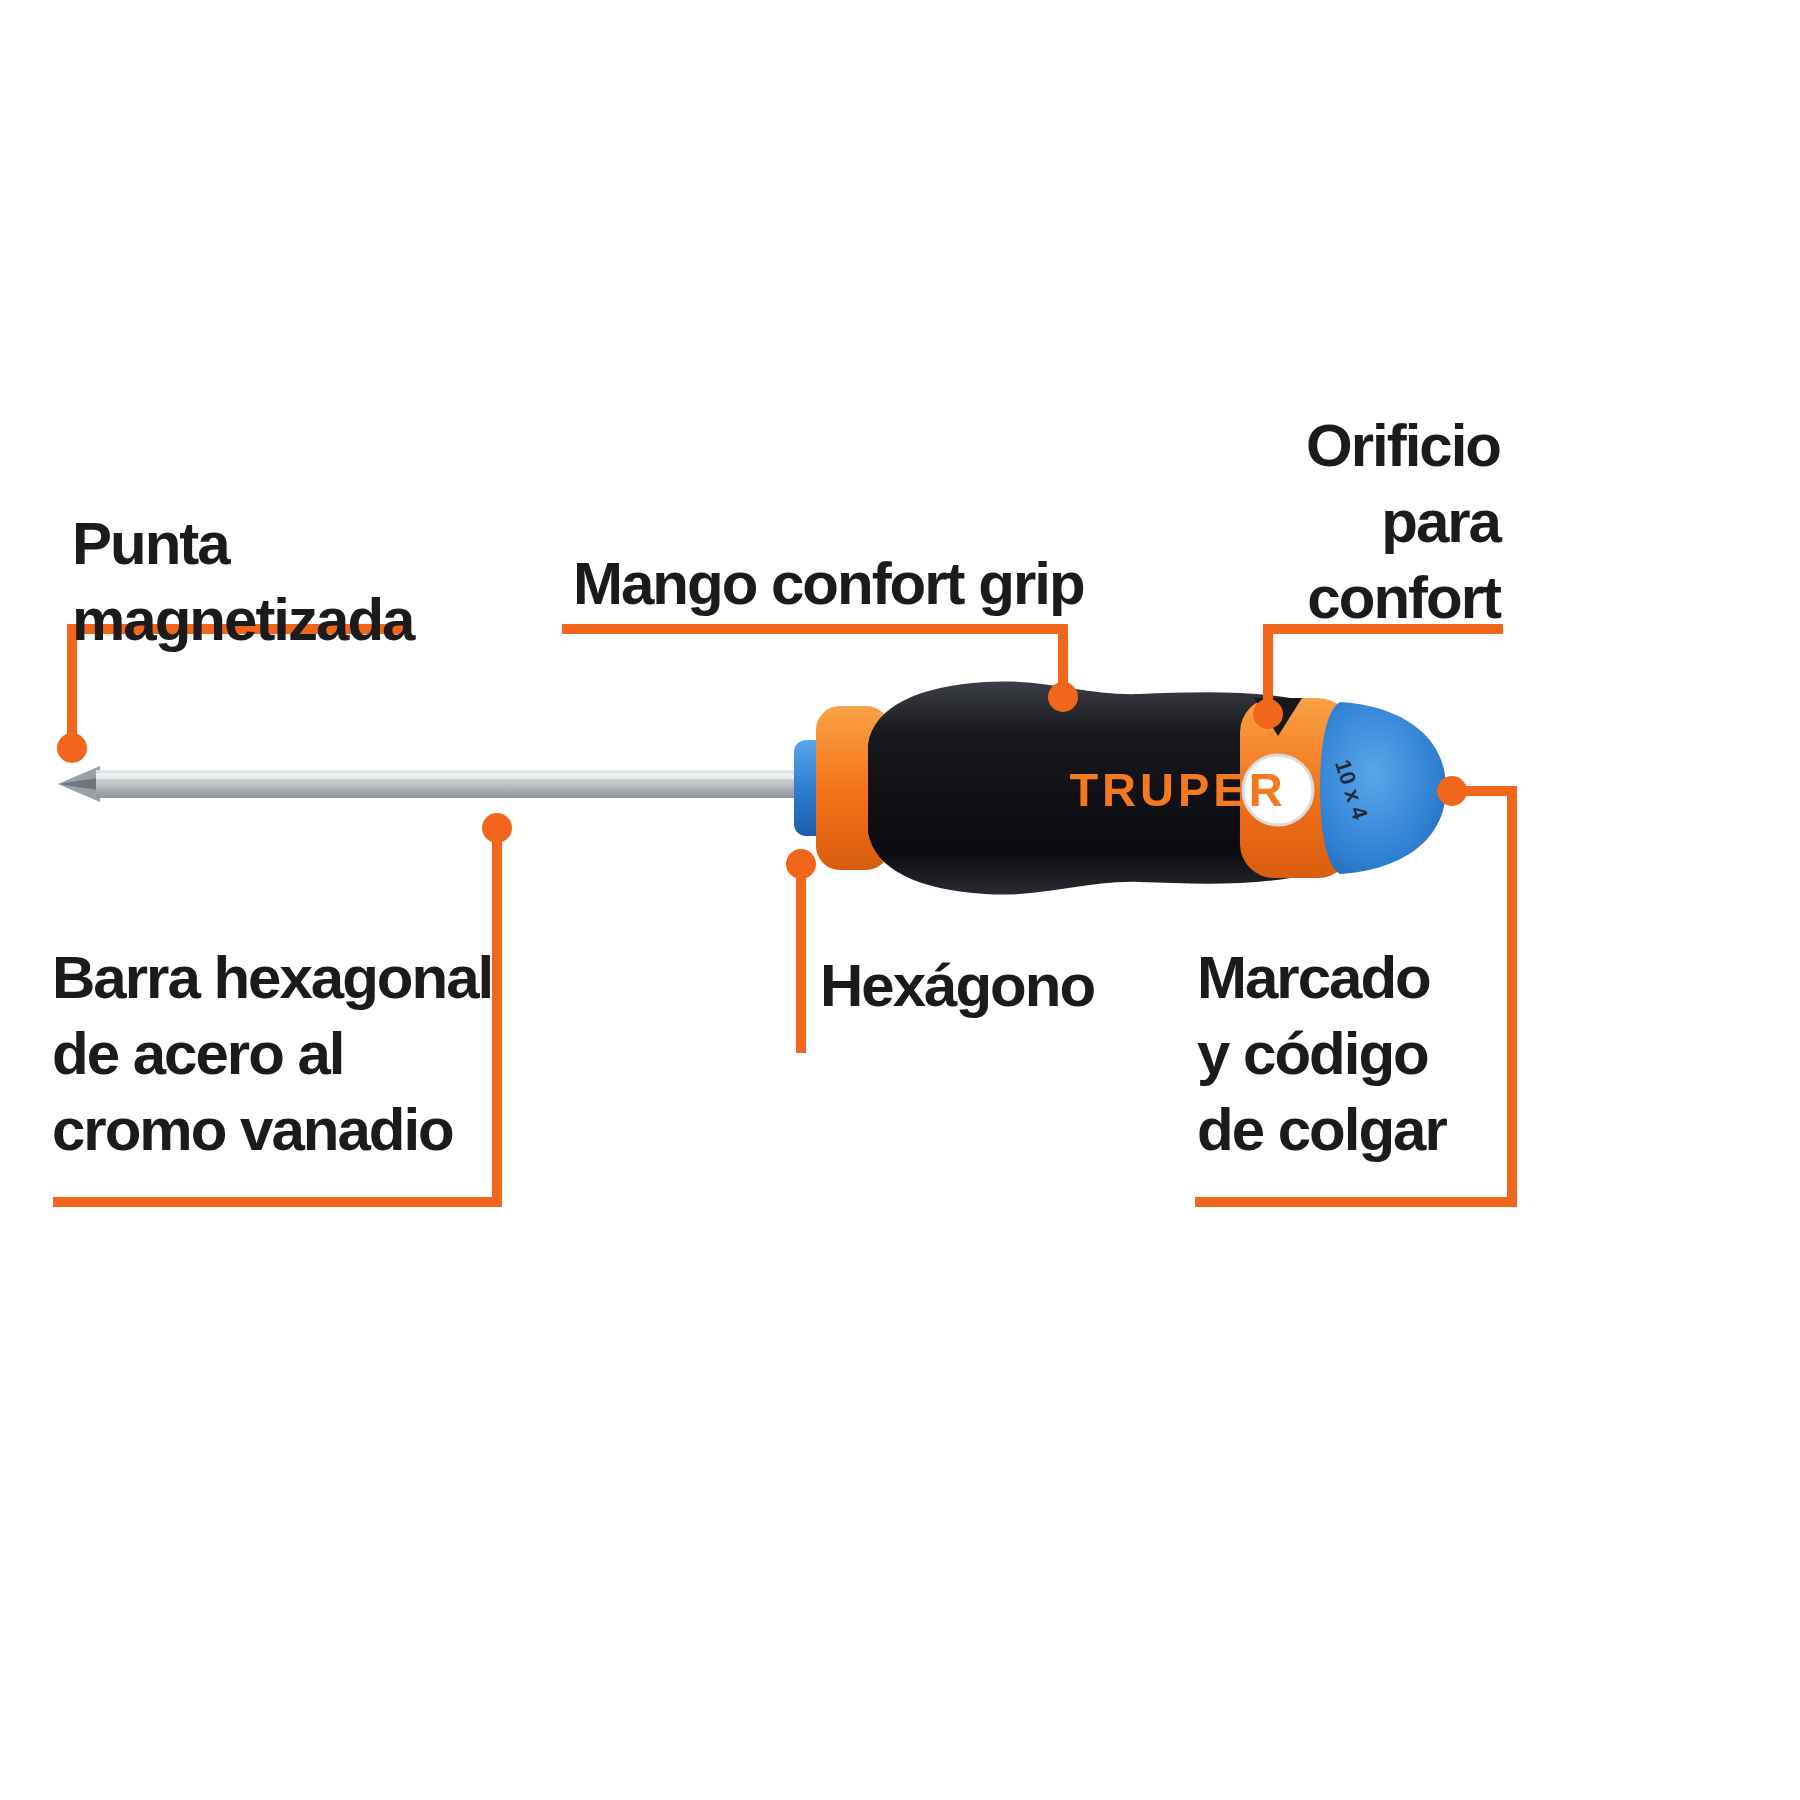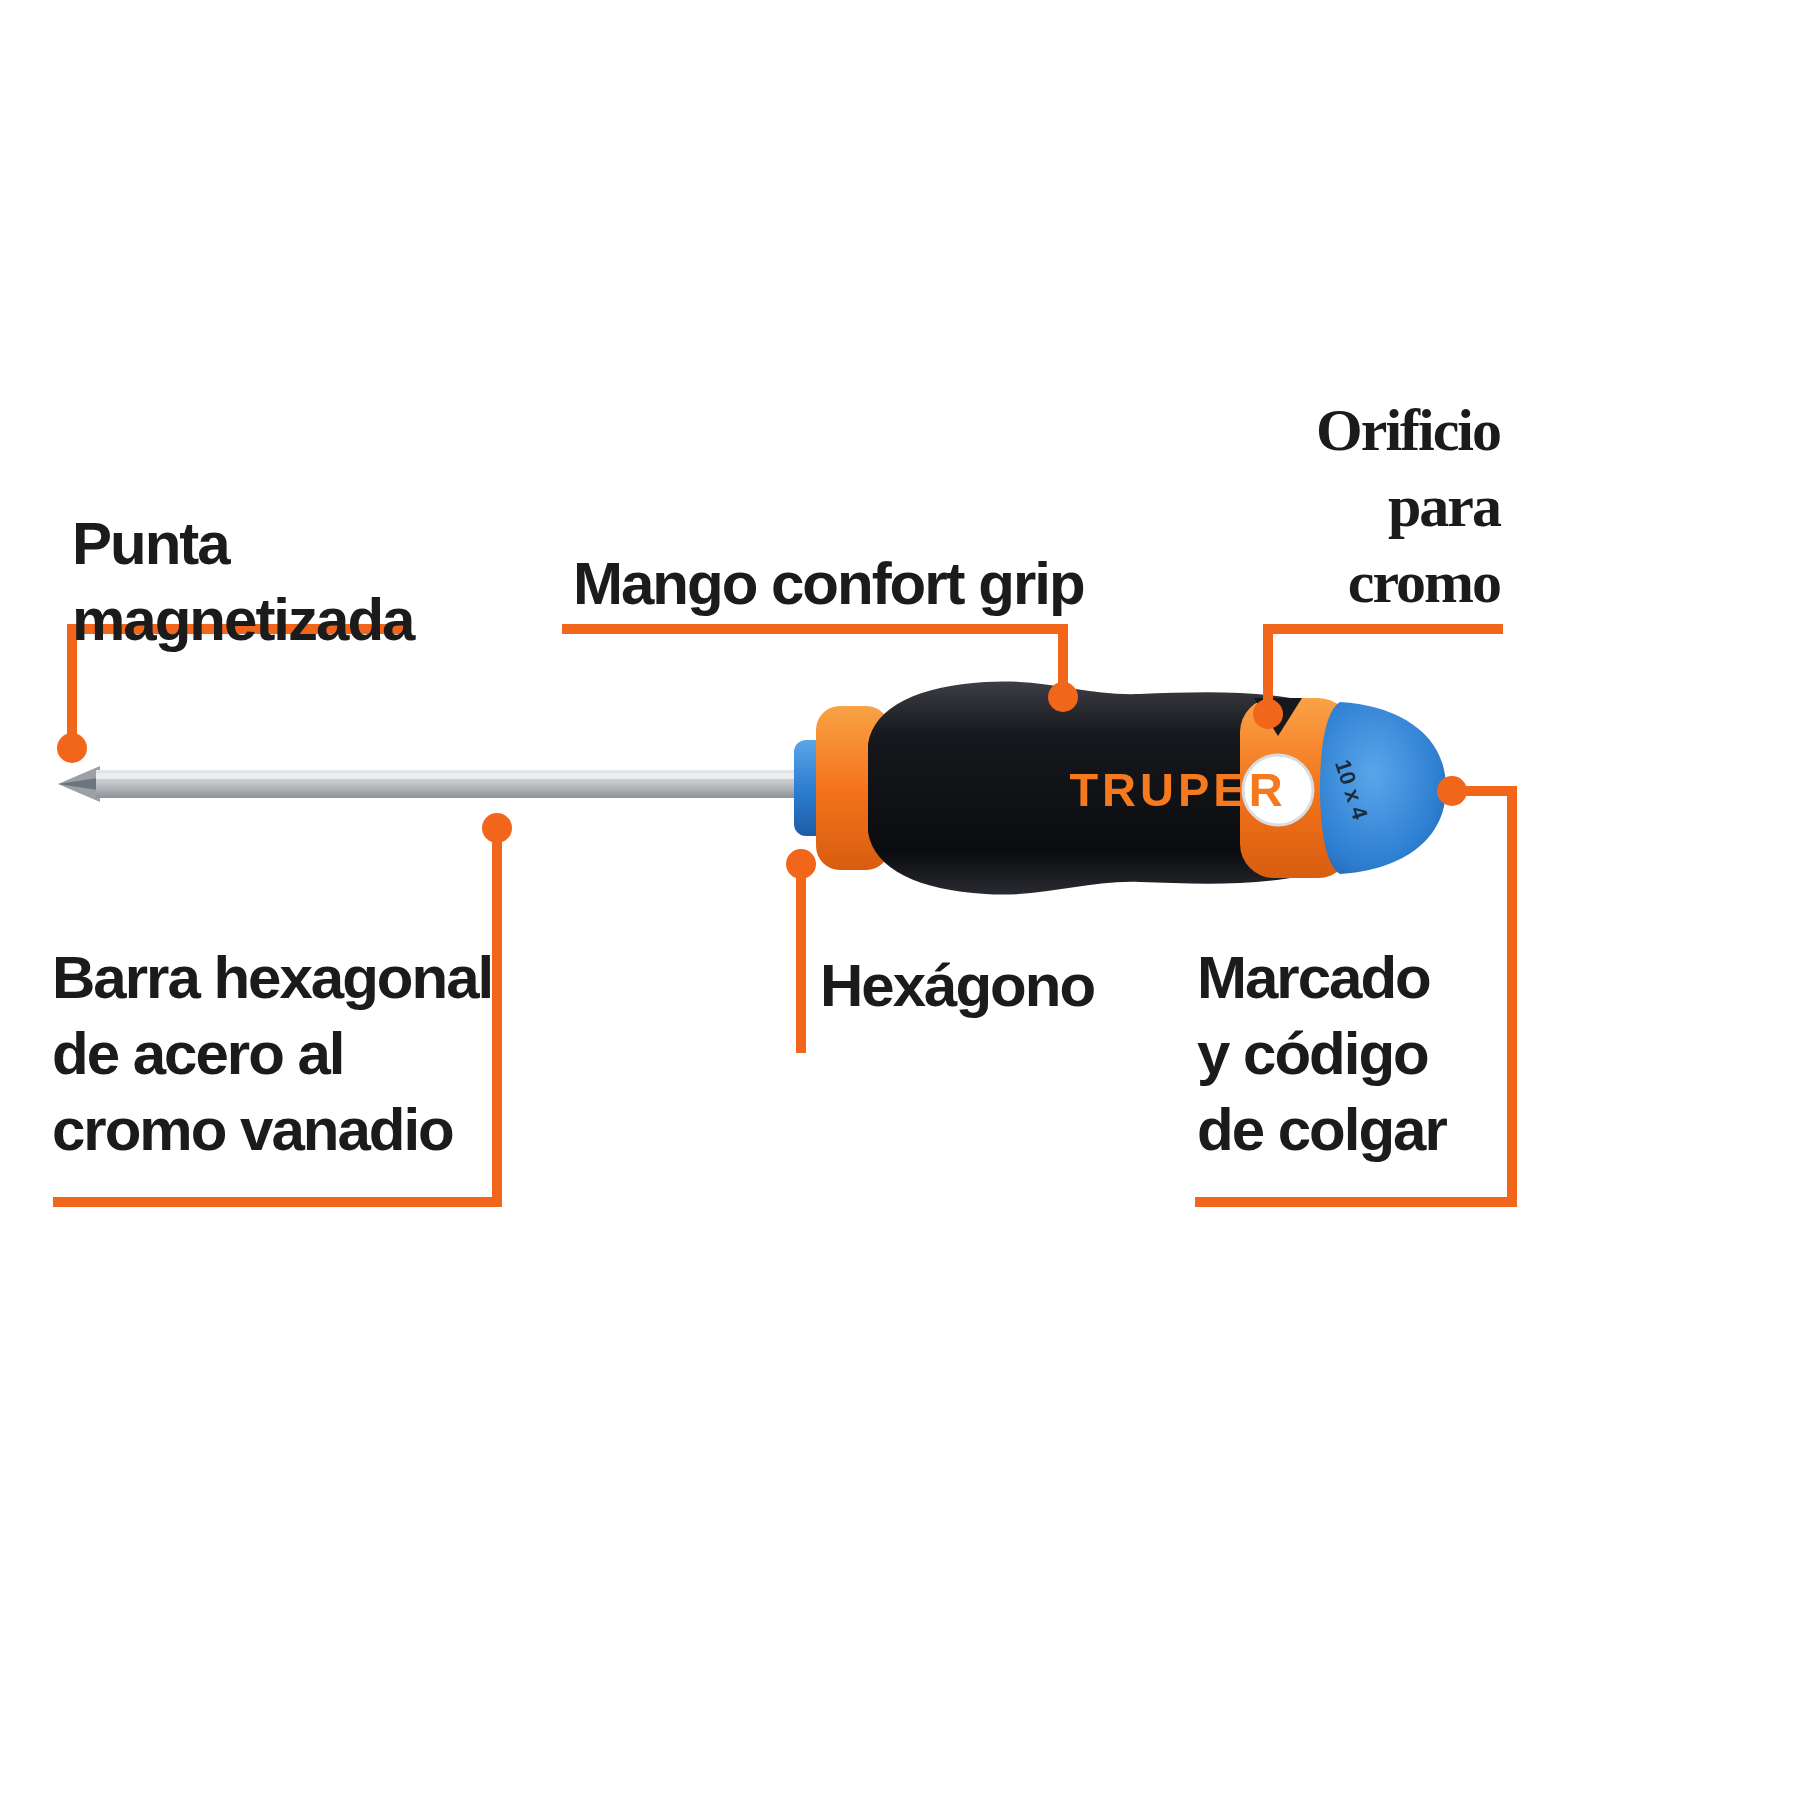--- a/index.html
+++ b/index.html
@@ -125,24 +125,24 @@
 
   <div class="label" style="left:72px; top:462px;margin-top:44px;">
     <span>Punta</span>
     <span>magnetizada</span>
   </div>
 
   <div class="label" style="left:565px; top:546px;margin-left:8px;">
     <span>Mango confort grip</span>
   </div>
 
-  <div class="label right" style="right:300px; top:392px;font-family:Liberation Serif, serif;">
+  <div class="label right" style="right:300px; top:408px;">
     <span>Orificio</span>
     <span>para</span>
-    <span>cromo</span>
+    <span>confort</span>
   </div>
 
   <div class="label" style="left:52px; top:940px;">
     <span>Barra hexagonal</span>
     <span>de acero al</span>
     <span>cromo vanadio</span>
   </div>
 
   <div class="label" style="left:820px; top:948px;">
     <span>Hexágono</span>

